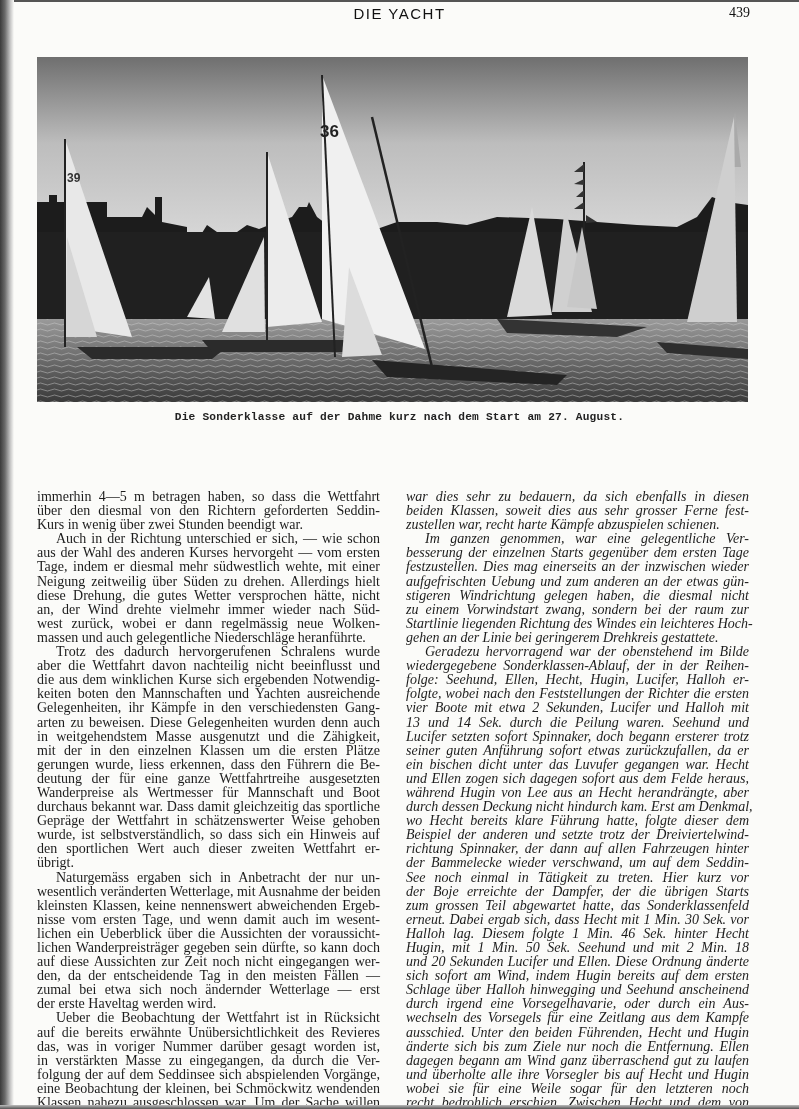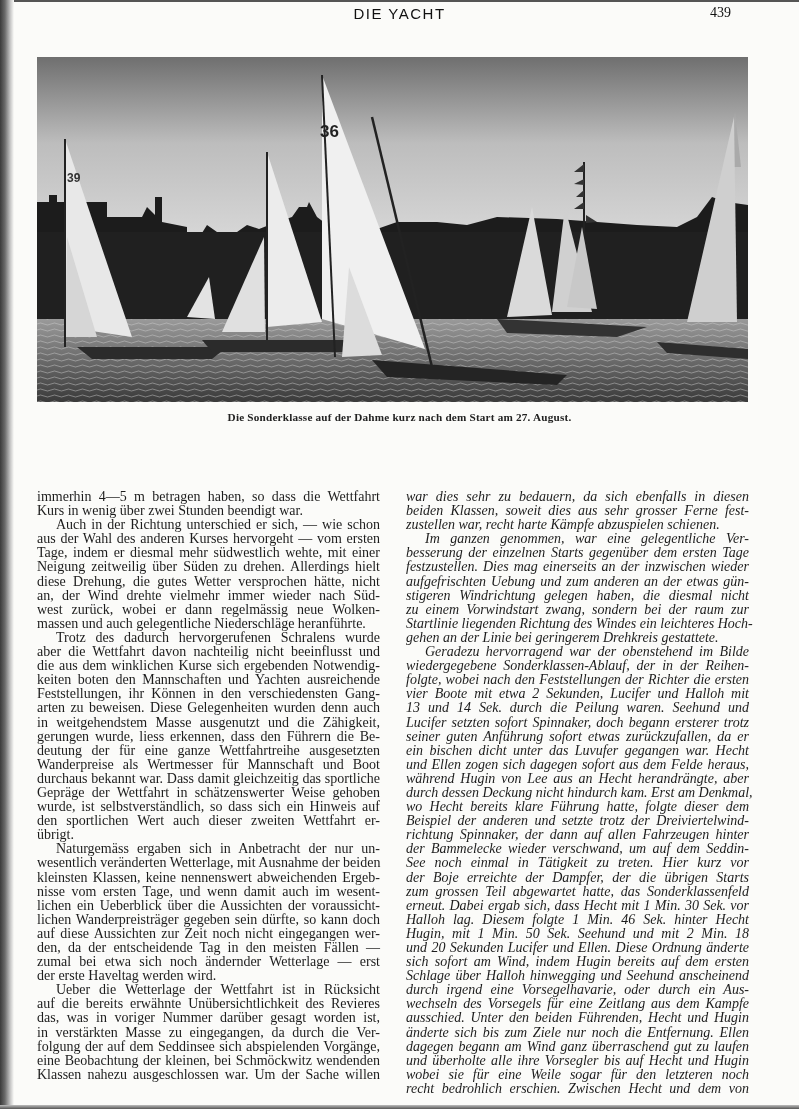--- a/index.html
+++ b/index.html
@@ -20,31 +20,31 @@
   .bottom-edge {
     position: absolute; left: 0; bottom: 0; width: 799px; height: 4px;
     background: linear-gradient(to bottom, #bdbdbd, #555);
   }
   .running-head {
     position: absolute; top: 5px; left: 0; width: 799px; text-align: center;
     font-family: "Liberation Sans", "DejaVu Sans", sans-serif;
     font-size: 15px; letter-spacing: 1.5px; color: #111;
   }
   .page-number {
-    position: absolute; top: 5px; left: 710px; width: 40px; text-align: left;
+    position: absolute; top: 5px; left: 710px; width: 40px; text-align: right;
     font-size: 14px; color: #111;
   }
   .photo {
     position: absolute; left: 37px; top: 57px; width: 711px; height: 345px;
     overflow: hidden; background: #cfcfcf;
   }
   .photo svg { display: block; }
   .caption {
     position: absolute; top: 411px; left: 0; width: 799px; text-align: center;
-    font-size: 11.2px; font-weight: bold; letter-spacing: 0.2px; color: #222;
+    font-size: 11.2px; font-weight: bold; letter-spacing: 0.2px; color: #222; font-family: Liberation Mono, monospace;
   }
   .column {
     position: absolute; top: 445px; width: 343px;
     font-size: 14px; line-height: 14.1px; color: #1c1c1c; margin-top: 45px;
   }
   .col-left { left: 37px; }
   .col-right { left: 406px; font-style: italic; }
   .line {
     display: block; height: 14.1px; white-space: nowrap;
     text-align: justify; text-align-last: justify;
@@ -123,55 +123,57 @@
 
     <polygon points="697,60 650,265 700,265" fill="#cfcfcf"></polygon>
     <path d="M620 285 L711 292 L711 302 L630 296 Z" fill="#2e2e2e"></path>
   </svg>
 </div>
 
 <div class="caption">Die Sonderklasse auf der Dahme kurz nach dem Start am 27. August.</div>
 
 <div class="column col-left" id="col0">
     <span class="line">immerhin 4—5 m betragen haben, so dass die Wettfahrt</span>
+    <span class="line">über den diesmal von den Richtern geforderten Seddin-</span>
     <span class="line last">Kurs in wenig über zwei Stunden beendigt war.</span>
     <span class="line indent">Auch in der Richtung unterschied er sich, — wie schon</span>
     <span class="line">aus der Wahl des anderen Kurses hervorgeht — vom ersten</span>
     <span class="line">Tage, indem er diesmal mehr südwestlich wehte, mit einer</span>
     <span class="line">Neigung zeitweilig über Süden zu drehen. Allerdings hielt</span>
     <span class="line">diese Drehung, die gutes Wetter versprochen hätte, nicht</span>
     <span class="line">an, der Wind drehte vielmehr immer wieder nach Süd-</span>
     <span class="line">west zurück, wobei er dann regelmässig neue Wolken-</span>
     <span class="line last">massen und auch gelegentliche Niederschläge heranführte.</span>
     <span class="line indent">Trotz des dadurch hervorgerufenen Schralens wurde</span>
     <span class="line">aber die Wettfahrt davon nachteilig nicht beeinflusst und</span>
     <span class="line">die aus dem winklichen Kurse sich ergebenden Notwendig-</span>
     <span class="line">keiten boten den Mannschaften und Yachten ausreichende</span>
-    <span class="line">Feststellungen, ihr Können in den verschiedensten Gang-</span>
+    <span class="line">Gelegenheiten, ihr Kämpfe in den verschiedensten Gang-</span>
     <span class="line">arten zu beweisen. Diese Gelegenheiten wurden denn auch</span>
     <span class="line">in weitgehendstem Masse ausgenutzt und die Zähigkeit,</span>
+    <span class="line">mit der in den einzelnen Klassen um die ersten Plätze</span>
     <span class="line">gerungen wurde, liess erkennen, dass den Führern die Be-</span>
     <span class="line">deutung der für eine ganze Wettfahrtreihe ausgesetzten</span>
     <span class="line">Wanderpreise als Wertmesser für Mannschaft und Boot</span>
     <span class="line">durchaus bekannt war. Dass damit gleichzeitig das sportliche</span>
     <span class="line">Gepräge der Wettfahrt in schätzenswerter Weise gehoben</span>
     <span class="line">wurde, ist selbstverständlich, so dass sich ein Hinweis auf</span>
     <span class="line">den sportlichen Wert auch dieser zweiten Wettfahrt er-</span>
     <span class="line last">übrigt.</span>
     <span class="line indent">Naturgemäss ergaben sich in Anbetracht der nur un-</span>
     <span class="line">wesentlich veränderten Wetterlage, mit Ausnahme der beiden</span>
     <span class="line">kleinsten Klassen, keine nennenswert abweichenden Ergeb-</span>
     <span class="line">nisse vom ersten Tage, und wenn damit auch im wesent-</span>
     <span class="line">lichen ein Ueberblick über die Aussichten der voraussicht-</span>
     <span class="line">lichen Wanderpreisträger gegeben sein dürfte, so kann doch</span>
     <span class="line">auf diese Aussichten zur Zeit noch nicht eingegangen wer-</span>
     <span class="line">den, da der entscheidende Tag in den meisten Fällen —</span>
     <span class="line">zumal bei etwa sich noch ändernder Wetterlage — erst</span>
     <span class="line last">der erste Haveltag werden wird.</span>
-    <span class="line indent">Ueber die Wetterlage der Wettfahrt ist in Rücksicht</span>
+    <span class="line indent">Ueber die Beobachtung der Wettfahrt ist in Rücksicht</span>
     <span class="line">auf die bereits erwähnte Unübersichtlichkeit des Revieres</span>
     <span class="line">das, was in voriger Nummer darüber gesagt worden ist,</span>
     <span class="line">in verstärkten Masse zu eingegangen, da durch die Ver-</span>
     <span class="line">folgung der auf dem Seddinsee sich abspielenden Vorgänge,</span>
     <span class="line">eine Beobachtung der kleinen, bei Schmöckwitz wendenden</span>
     <span class="line">Klassen nahezu ausgeschlossen war. Um der Sache willen</span>
   </div>
 <div class="column col-right" id="col1">
     <span class="line">war dies sehr zu bedauern, da sich ebenfalls in diesen</span>
     <span class="line">beiden Klassen, soweit dies aus sehr grosser Ferne fest-</span>
@@ -179,20 +181,21 @@
     <span class="line indent">Im ganzen genommen, war eine gelegentliche Ver-</span>
     <span class="line">besserung der einzelnen Starts gegenüber dem ersten Tage</span>
     <span class="line">festzustellen. Dies mag einerseits an der inzwischen wieder</span>
     <span class="line">aufgefrischten Uebung und zum anderen an der etwas gün-</span>
     <span class="line">stigeren Windrichtung gelegen haben, die diesmal nicht</span>
     <span class="line">zu einem Vorwindstart zwang, sondern bei der raum zur</span>
     <span class="line">Startlinie liegenden Richtung des Windes ein leichteres Hoch-</span>
     <span class="line last">gehen an der Linie bei geringerem Drehkreis gestattete.</span>
     <span class="line indent">Geradezu hervorragend war der obenstehend im Bilde</span>
     <span class="line">wiedergegebene Sonderklassen-Ablauf, der in der Reihen-</span>
+    <span class="line">folge: Seehund, Ellen, Hecht, Hugin, Lucifer, Halloh er-</span>
     <span class="line">folgte, wobei nach den Feststellungen der Richter die ersten</span>
     <span class="line">vier Boote mit etwa 2 Sekunden, Lucifer und Halloh mit</span>
     <span class="line">13 und 14 Sek. durch die Peilung waren. Seehund und</span>
     <span class="line">Lucifer setzten sofort Spinnaker, doch begann ersterer trotz</span>
     <span class="line">seiner guten Anführung sofort etwas zurückzufallen, da er</span>
     <span class="line">ein bischen dicht unter das Luvufer gegangen war. Hecht</span>
     <span class="line">und Ellen zogen sich dagegen sofort aus dem Felde heraus,</span>
     <span class="line">während Hugin von Lee aus an Hecht herandrängte, aber</span>
     <span class="line">durch dessen Deckung nicht hindurch kam. Erst am Denkmal,</span>
     <span class="line">wo Hecht bereits klare Führung hatte, folgte dieser dem</span>

